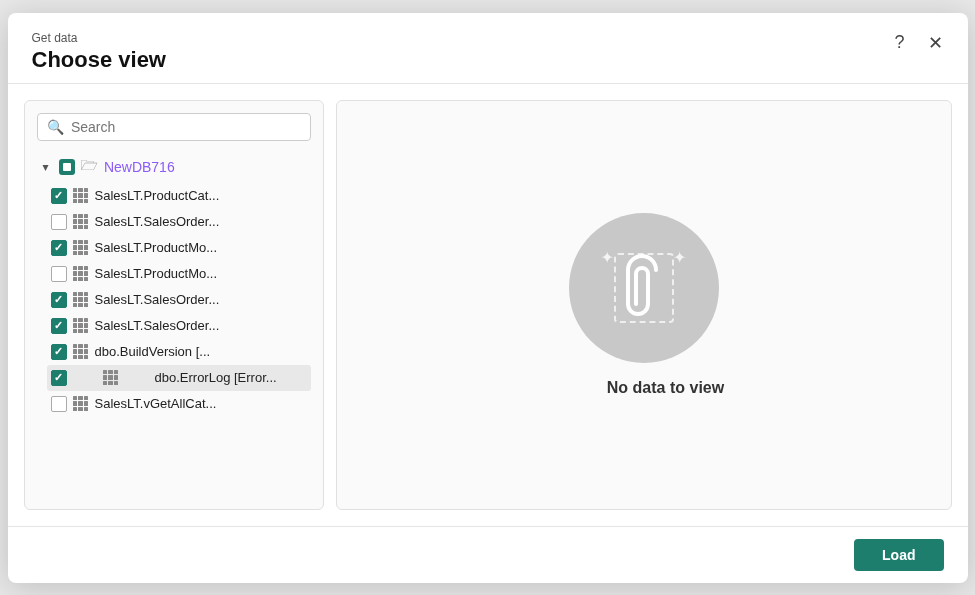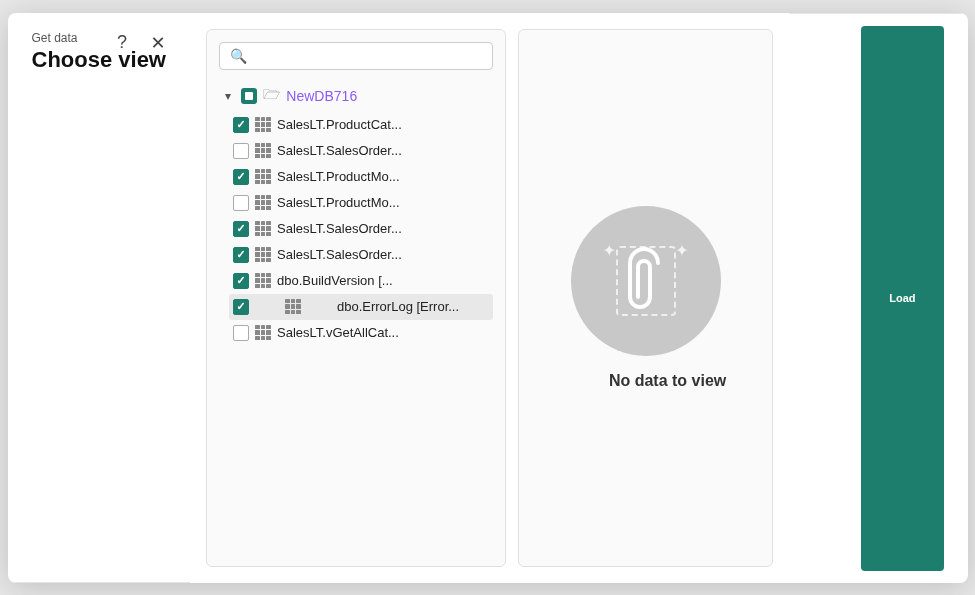--- a/index.html
+++ b/index.html
@@ -12,20 +12,21 @@
       justify-content: center;
       font-family: 'Segoe UI', Arial, sans-serif;
     }
     .dialog {
       width: 960px;
       height: 570px;
       background: #fff;
       border-radius: 8px;
       box-shadow: 0 4px 32px rgba(0,0,0,0.18);
       display: flex;
+      flex-direction: column;
       overflow: hidden;
       position: relative;
     }
     .dialog-header {
       padding: 18px 24px 10px 24px;
       border-bottom: 1px solid #e5e5e5;
       display: flex;
       flex-direction: column;
       position: relative;
     }
@@ -263,21 +264,21 @@
       display: flex;
       justify-content: flex-end;
       border-top: 1px solid #e5e5e5;
     }
     .load-btn {
       background: #1e7e6e;
       color: white;
       border: none;
       border-radius: 4px;
       padding: 8px 28px;
-      font-size: 11px;
+      font-size: 14px;
       font-weight: 600;
       cursor: pointer;
       margin-left: 48px;
     }
     .db-name {
       font-size: 14px;
       color: #8b5cf6;
       font-weight: 500;
     }
   </style>
@@ -296,20 +297,21 @@
         <span>✕</span>
       </button>
     </div>
   </div>
 
   <div class="dialog-body">
 
     <div class="left-panel">
       <div class="search-box">
         <span class="search-icon">🔍</span>
+        <input type="text" placeholder="Search" style="">
       </div>
 
       <div class="tree-area">
 
         <div class="db-row">
           <span class="chevron">▾</span>
           <div class="db-icon">
             <div class="db-icon-inner"></div>
           </div>
           <span class="folder-icon">🗁</span>

